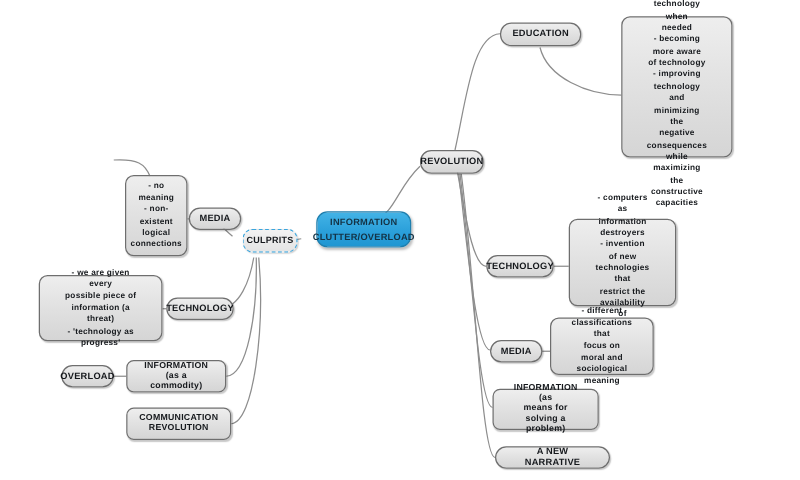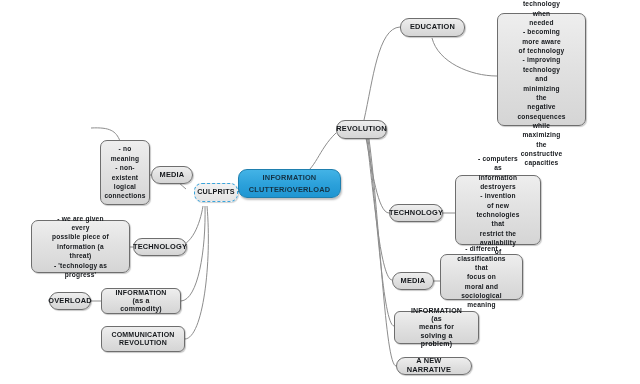--- a/index.html
+++ b/index.html
@@ -108,21 +108,21 @@
       <path d="M369,139 C380,222 385,365 396,366"></path>
 
       <path d="M432,38 C438,62 470,76 497,76"></path>
 
       <path d="M443,213 L455,213"></path>
 
       <path d="M427,281 L440,281"></path>
     </g>
   </svg>
 
-  <div class="node central" style="left:238px; top:169px; width:103px; height:29px;">
+  <div class="node central" style="left:253px; top:169px; width:76px; height:29px;">
     <span>INFORMATION
 CLUTTER/OVERLOAD</span>
   </div>
 
   <div class="node culprits" style="left:194px; top:183px; width:44px; height:19px;">
     <span>CULPRITS</span>
   </div>
 
   <div class="node pill" style="left:336px; top:120px; width:51px; height:19px;">
     <span>REVOLUTION</span>
@@ -208,17 +208,17 @@
 focus on moral and
 sociological meaning</span>
   </div>
 
   <div class="node boxy" style="left:394px; top:311px; width:85px; height:33px;">
     <span>INFORMATION (as
 means for solving a
 problem)</span>
   </div>
 
-  <div class="node pill" style="left:396px; top:357px; width:76px; height:18px;justify-content:flex-end;">
+  <div class="node pill" style="left:396px; top:357px; width:92px; height:18px;">
     <span>A NEW NARRATIVE</span>
   </div>
 
 </div>
 
 </body></html>

